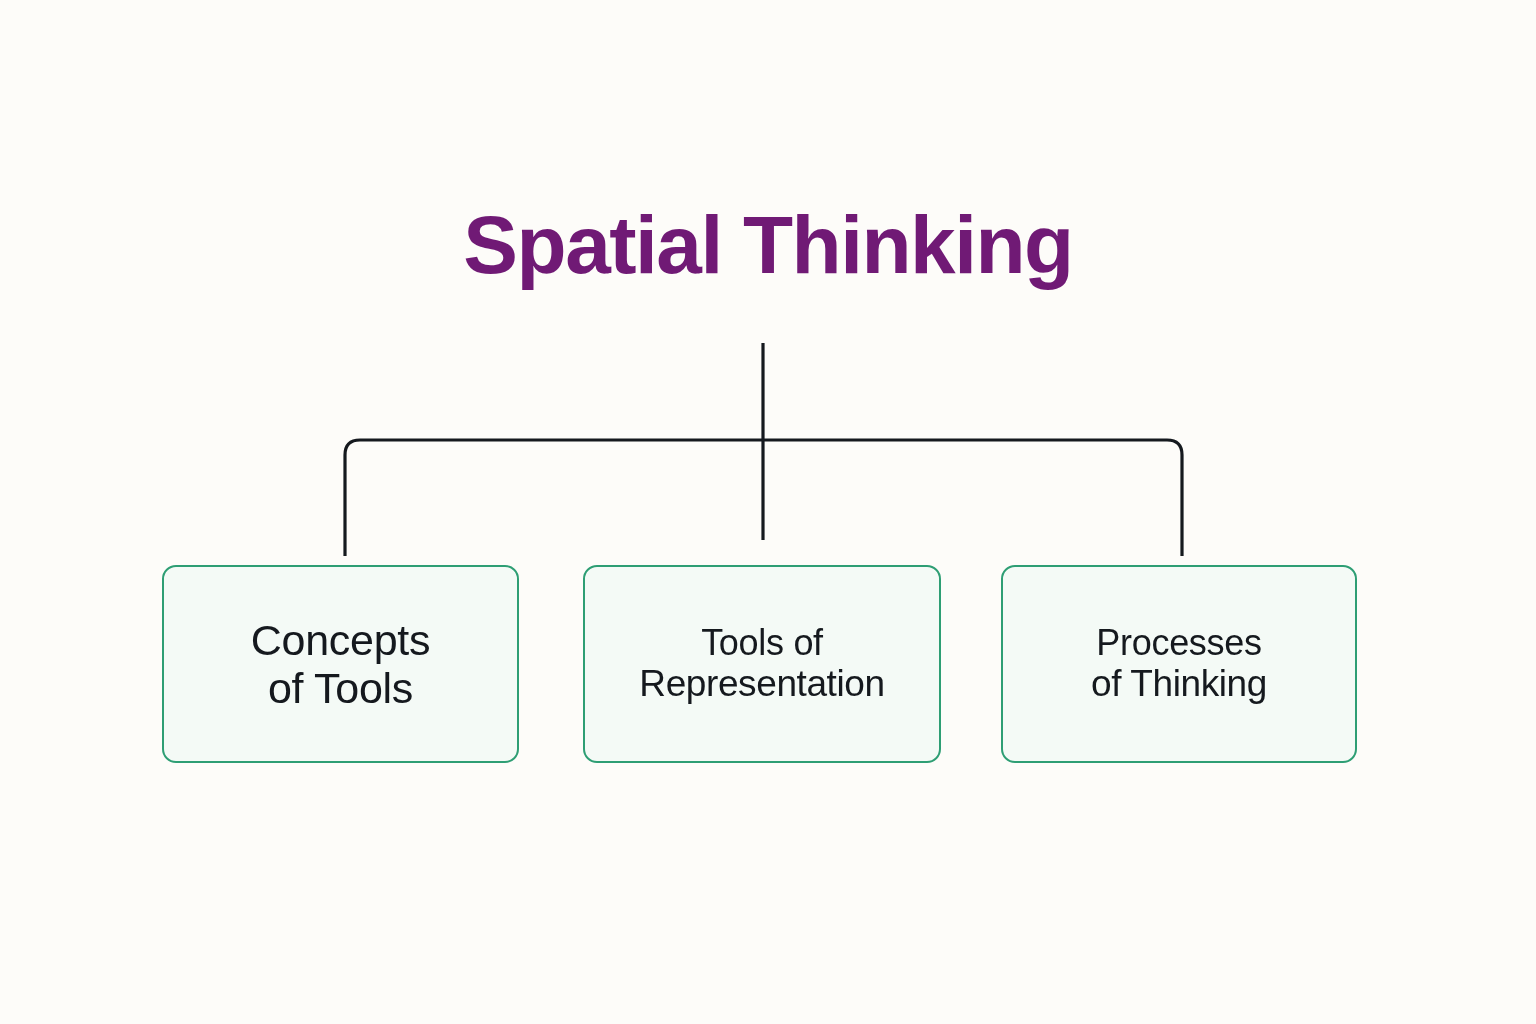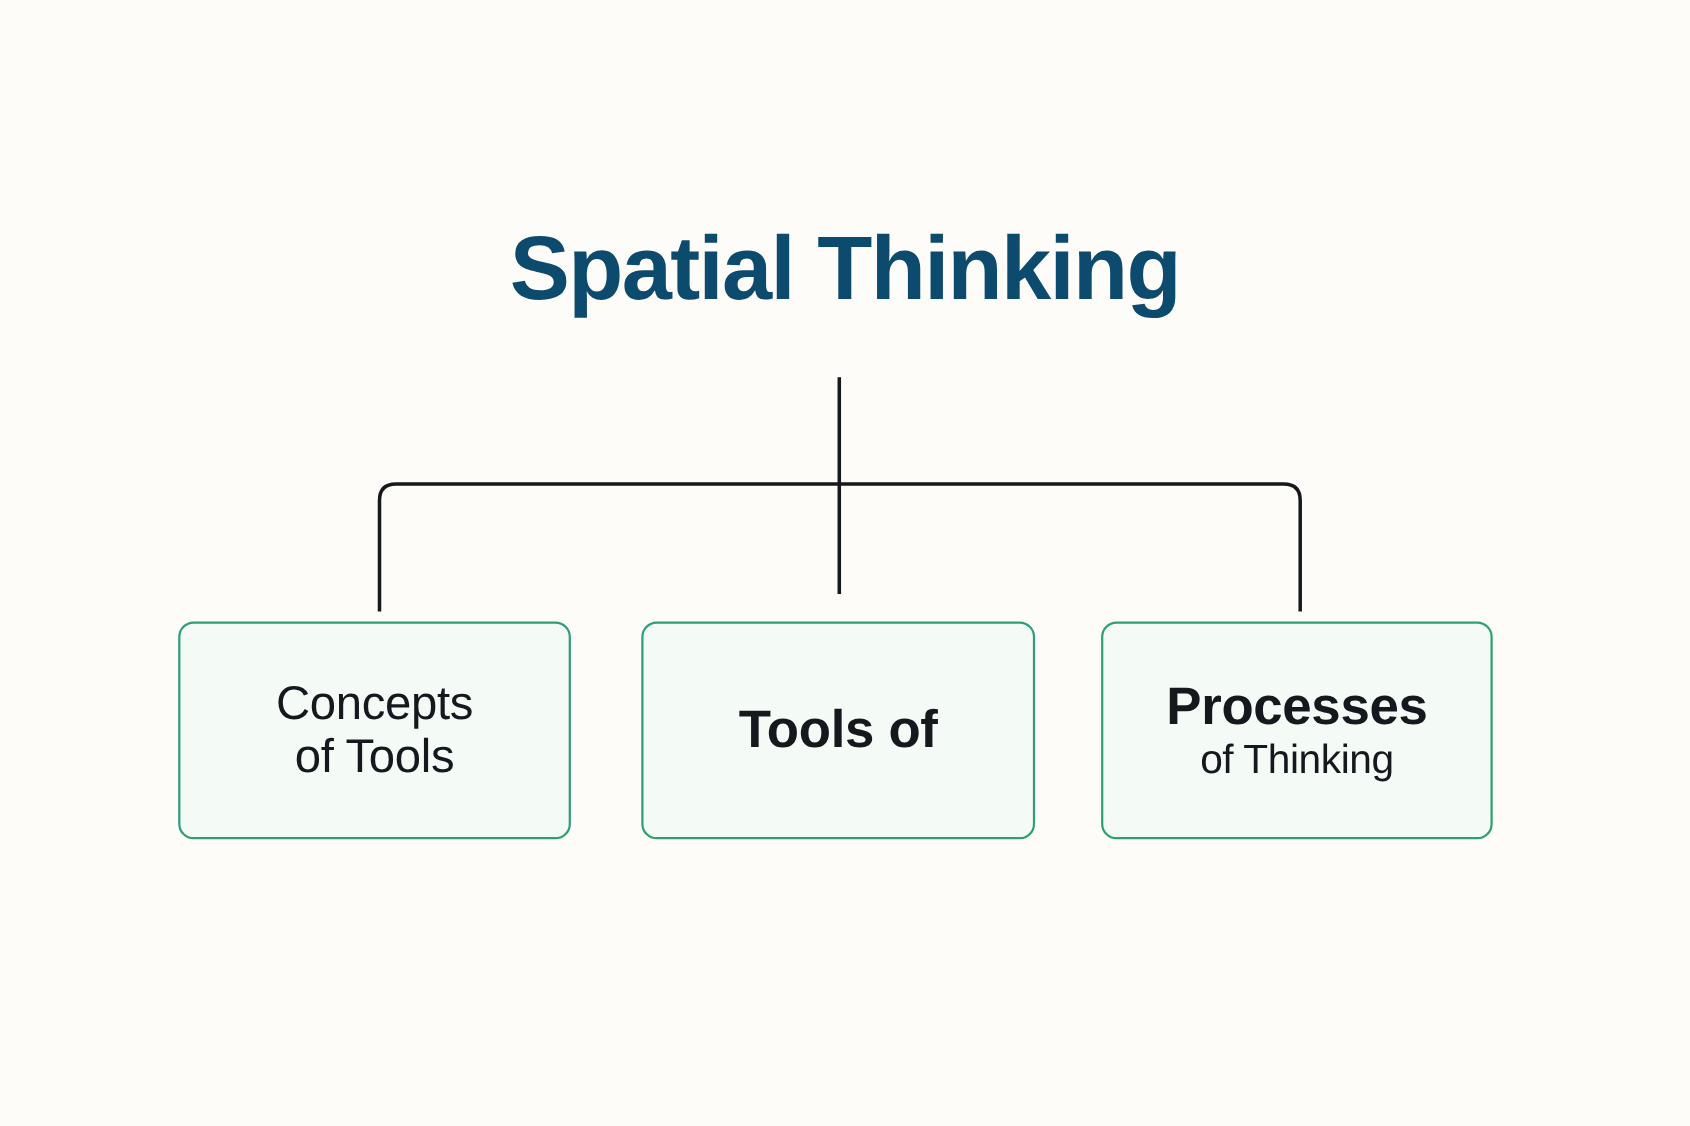--- a/index.html
+++ b/index.html
@@ -22,21 +22,21 @@
   
   #root-title {
     position: absolute;
     left: 0;
     top: 204px;
     width: 1536px;
     text-align: center;
     font-size: 82px;
     font-weight: 700;
     letter-spacing: -1.5px;
-    color: #0c4a6e;
+    color: #701a75;
     line-height: 1.0;
     white-space: nowrap;
   }
 
   
   #connectors {
     position: absolute;
     left: 0;
     top: 0;
     width: 1536px;
@@ -63,21 +63,21 @@
   #node-tools     { left: 583px;  width: 358px; }
   #node-processes { left: 1001px; width: 356px; }
 
   .node-line {
     display: block;
     text-align: right;
     white-space: nowrap;
     line-height: 1.12;
   }
   .line-lg { font-size: 43px; font-weight: 400; letter-spacing: -0.3px; }
-  .line-md { font-size: 48px; font-weight: 700; letter-spacing: -0.3px; }
+  .line-md { font-size: 36px; font-weight: 400; letter-spacing: -0.3px; }
   .line-sm { font-size: 37px; font-weight: 400; letter-spacing: -0.4px; }
 </style>
 </head>
 <body>
 
 <div id="diagram-root">
 
   <div id="root-title">Spatial Thinking</div>
 
   <svg id="connectors" viewBox="0 0 1536 1024" width="1536" height="1024" xmlns="http://www.w3.org/2000/svg">
@@ -89,20 +89,21 @@
     </g>
   </svg>
 
   <div class="node-box" id="node-concepts">
     <span class="node-line line-lg">Concepts</span>
     <span class="node-line line-lg">of Tools</span>
   </div>
 
   <div class="node-box" id="node-tools">
     <span class="node-line line-md">Tools of</span>
+    <span class="node-line line-sm">Representation</span>
   </div>
 
   <div class="node-box" id="node-processes">
     <span class="node-line line-md">Processes</span>
     <span class="node-line line-sm">of Thinking</span>
   </div>
 
 </div>
 
 </body></html>

